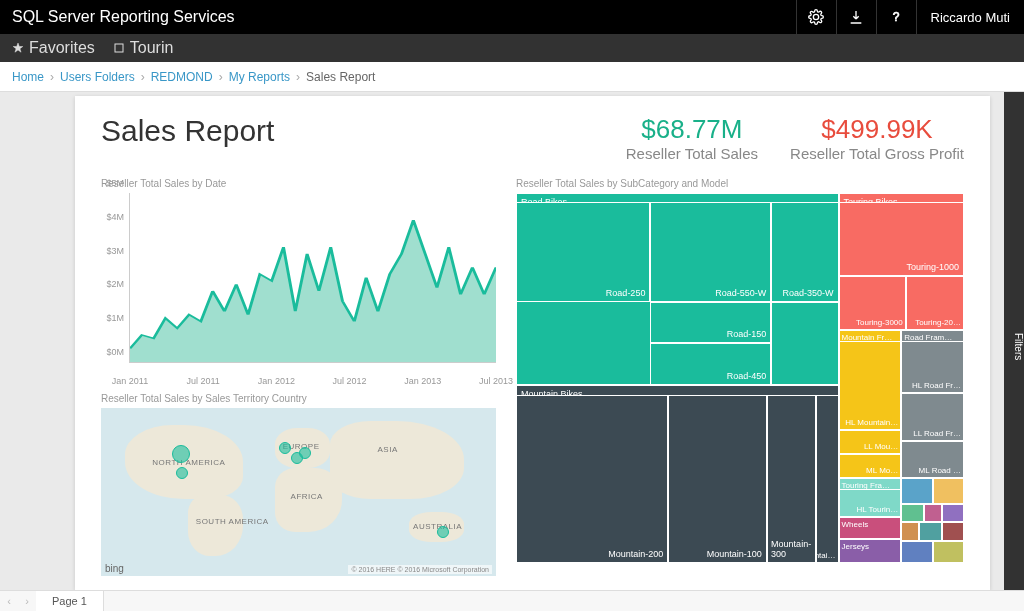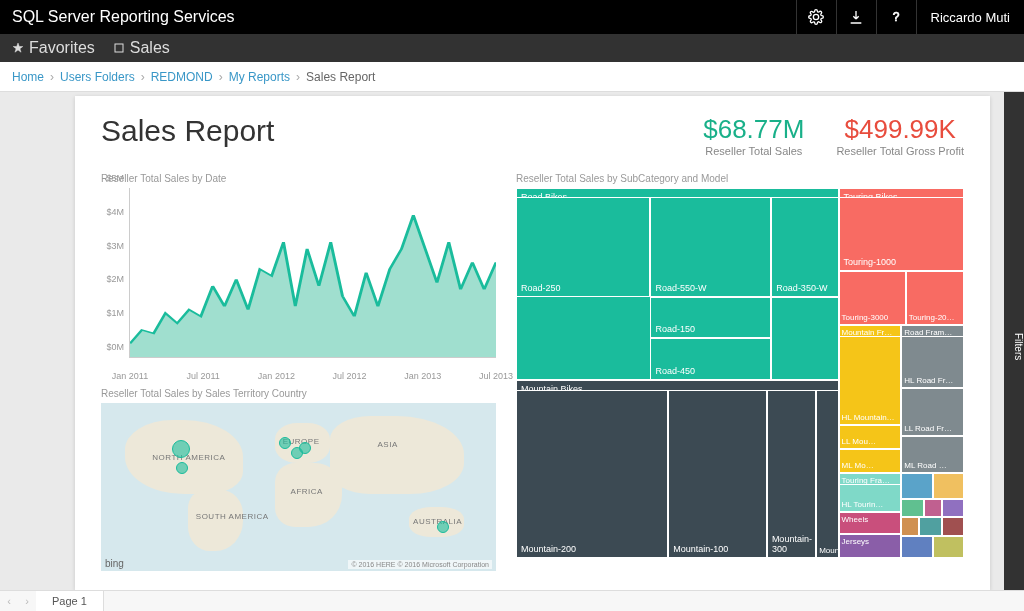--- a/index.html
+++ b/index.html
@@ -22,21 +22,21 @@
 
   .work { position: absolute; top: 92px; left: 0; right: 20px; bottom: 21px; background: #eaeaea; overflow: hidden; }
   .report { position: absolute; top: 4px; left: 75px; right: 14px; bottom: 0; background: #fff; box-shadow: 0 1px 4px rgba(0,0,0,0.15); padding: 18px 26px; }
 
   .report-header { display: flex; justify-content: space-between; align-items: flex-start; margin-bottom: 16px; }
   .report-title { font-size: 30px; font-weight: 300; color: #333; }
   .kpis { display: flex; gap: 32px; text-align: center; }
   .kpi-val { font-size: 26px; font-weight: 400; }
   .kpi-green { color: #19b089; }
   .kpi-red { color: #e84c3d; }
-  .kpi-label { font-size: 11px; color: #888; }
+  .kpi-label { font-size: 15px; color: #888; }
 
   .grid { display: flex; gap: 20px; }
   .col-left { flex: 0 0 395px; display: flex; flex-direction: column; gap: 10px; }
   .col-right { flex: 1; }
   .chart-title { font-size: 10px; color: #999; margin-bottom: 4px; }
 
   .linechart { height: 170px; position: relative; border-left: 1px solid #ccc; border-bottom: 1px solid #ccc; margin-left: 28px; }
   .linechart svg { position: absolute; inset: 0; width: 100%; height: 100%; }
   .y-ticks { position: absolute; left: -30px; top: 0; bottom: 0; width: 28px; font-size: 9px; color: #999; }
   .y-tick { position: absolute; right: 4px; transform: translateY(-50%); }
@@ -46,21 +46,21 @@
   .map { height: 168px; background: #d6e8ed; position: relative; overflow: hidden; font-size: 7px; color: #666; }
   .map .land { position: absolute; background: #ede8d9; }
   .map .lbl { position: absolute; font-size: 8px; color: #777; letter-spacing: 0.5px; }
   .map .dot { position: absolute; width: 12px; height: 12px; border-radius: 50%; background: rgba(26,188,156,0.6); border: 1px solid #1abc9c; }
   .map .attrib { position: absolute; right: 4px; bottom: 2px; font-size: 7px; color: #888; background: rgba(255,255,255,0.6); padding: 1px 3px; }
   .map .bing { position: absolute; left: 4px; bottom: 2px; font-size: 10px; color: #666; }
 
   .treemap { height: 370px; position: relative; font-size: 9px; color: #fff; }
   .tm { position: absolute; box-sizing: border-box; border: 1px solid #fff; padding: 3px 4px; overflow: hidden; }
   .tm.small { font-size: 8px; padding: 2px; }
-  .tm.bl { display: flex; align-items: flex-end; } 
+  .tm.bl { display: flex; align-items: flex-end; justify-content: flex-end; } 
 
   .filters { position: absolute; top: 92px; right: 0; width: 20px; bottom: 21px; background: #323232; color: #fff; font-size: 10px; writing-mode: vertical-rl; text-align: center; padding-top: 12px; cursor: pointer; }
 
   .pager { position: absolute; bottom: 0; left: 0; right: 0; height: 21px; background: #f7f7f7; border-top: 1px solid #ddd; display: flex; align-items: center; font-size: 11px; color: #555; }
   .pager .navbtn { width: 18px; text-align: center; color: #bbb; cursor: pointer; }
   .pager .tab { padding: 0 16px; height: 100%; display: flex; align-items: center; background: #fff; border-right: 1px solid #ddd; }
 </style>
 </head>
 <body>
 
@@ -90,21 +90,21 @@
   <div class="subbar-item">
     <svg viewBox="0 0 24 24">
         <path fill="#ddd" d="M12 2l2.6 7h7l-5.7 4.4 2.2 7L12 16l-6.1 4.4 2.2-7L2.4 9h7z"></path>
       </svg>
     <span>Favorites</span>
   </div>
   <div class="subbar-item">
     <svg viewBox="0 0 24 24">
         <rect x="4" y="4" width="16" height="16" fill="none" stroke="#ddd" stroke-width="2"></rect>
       </svg>
-    <span>Sales</span>
+    <span>Tourin</span>
   </div>
 </div>
 
 <div class="breadcrumb">
   <a>Home</a>
     <span class="sep">›</span>
   <a>Users Folders</a>
     <span class="sep">›</span>
   <a>REDMOND</a>
     <span class="sep">›</span>

